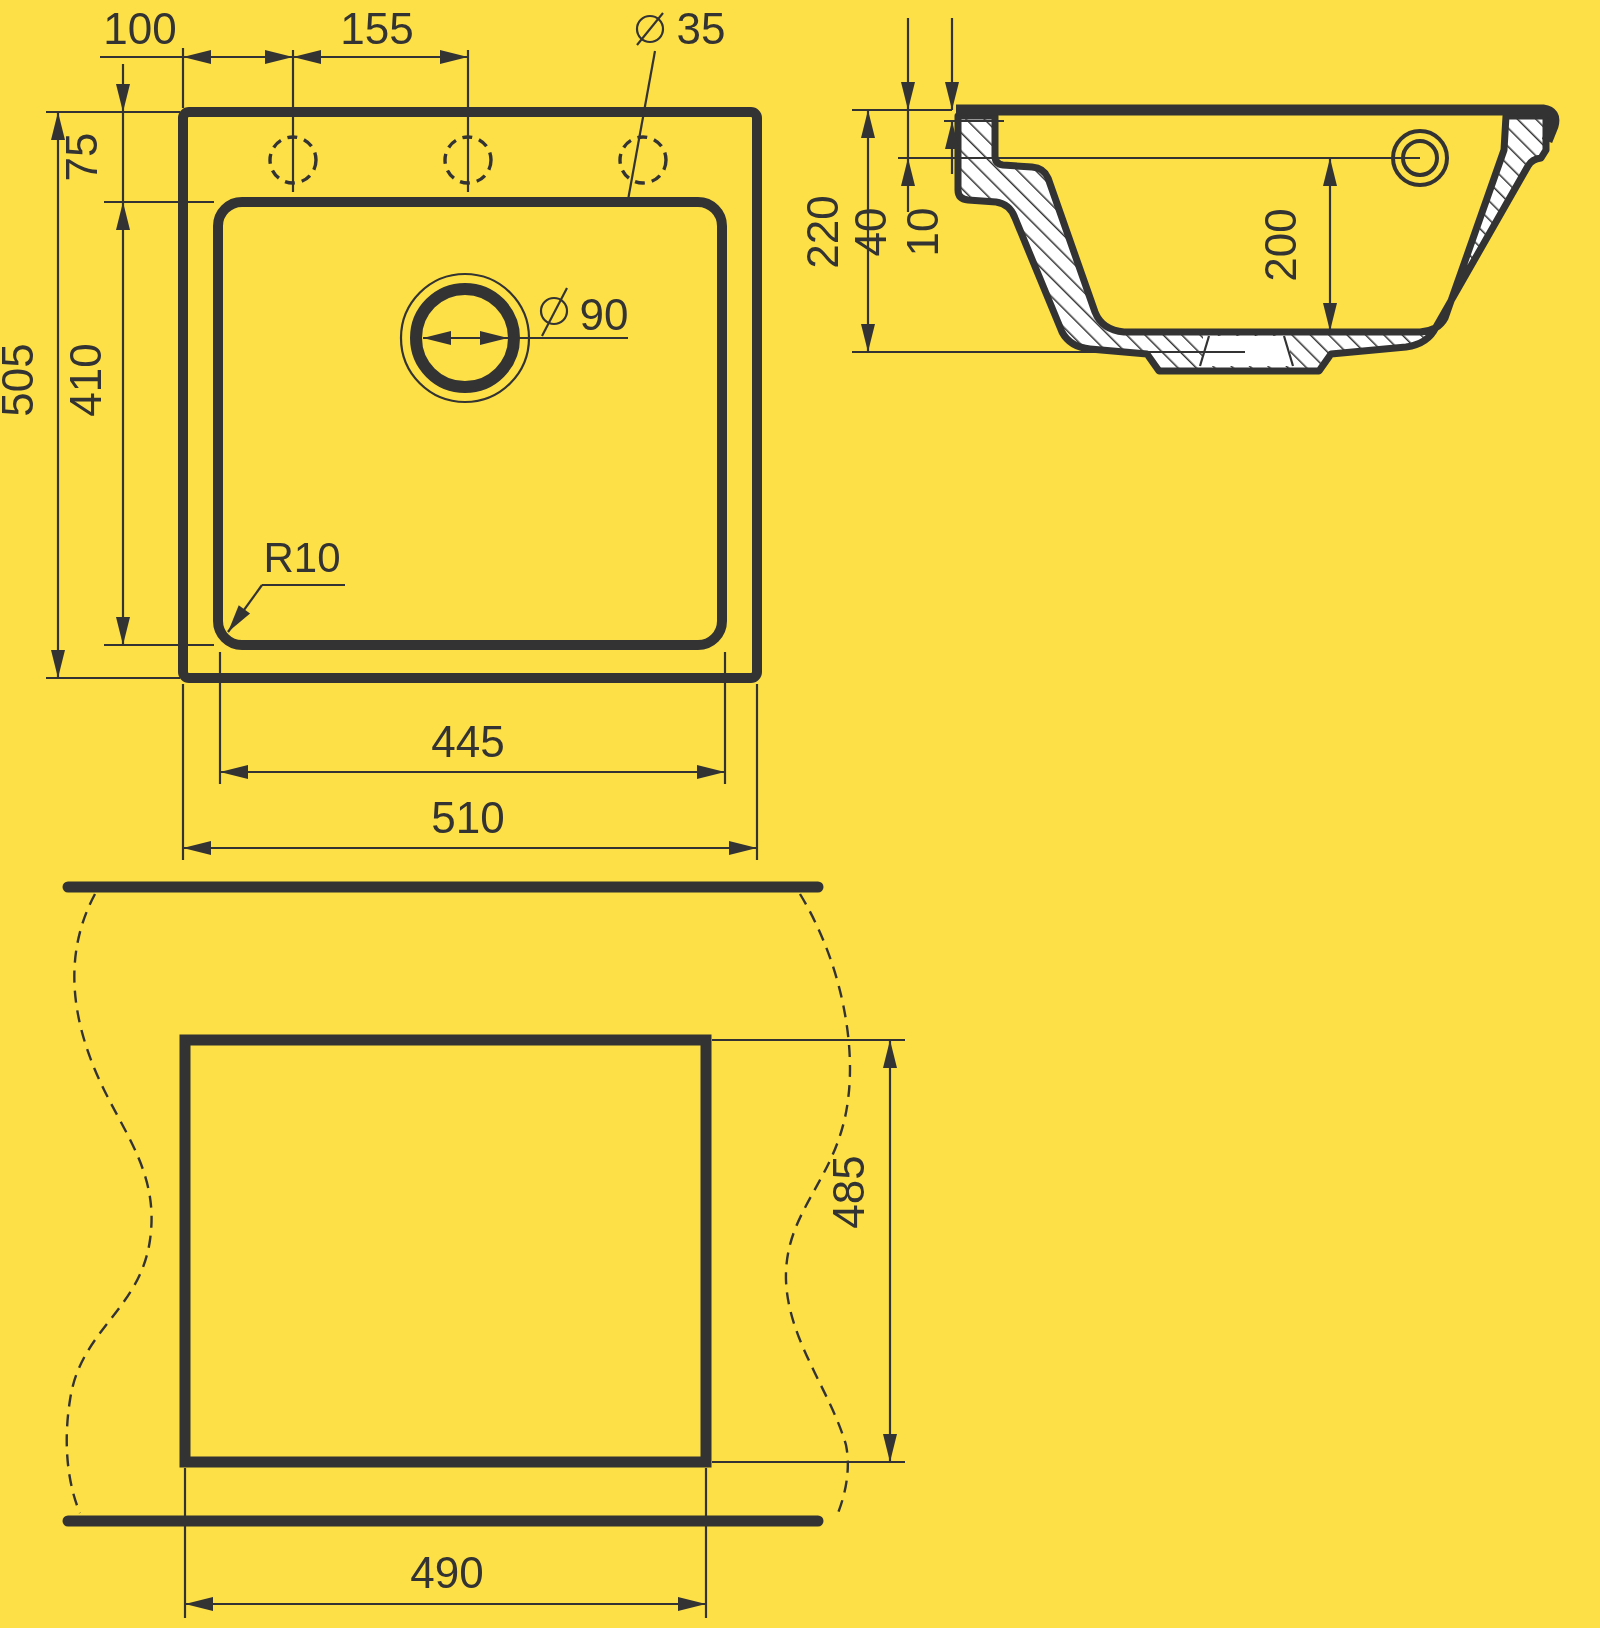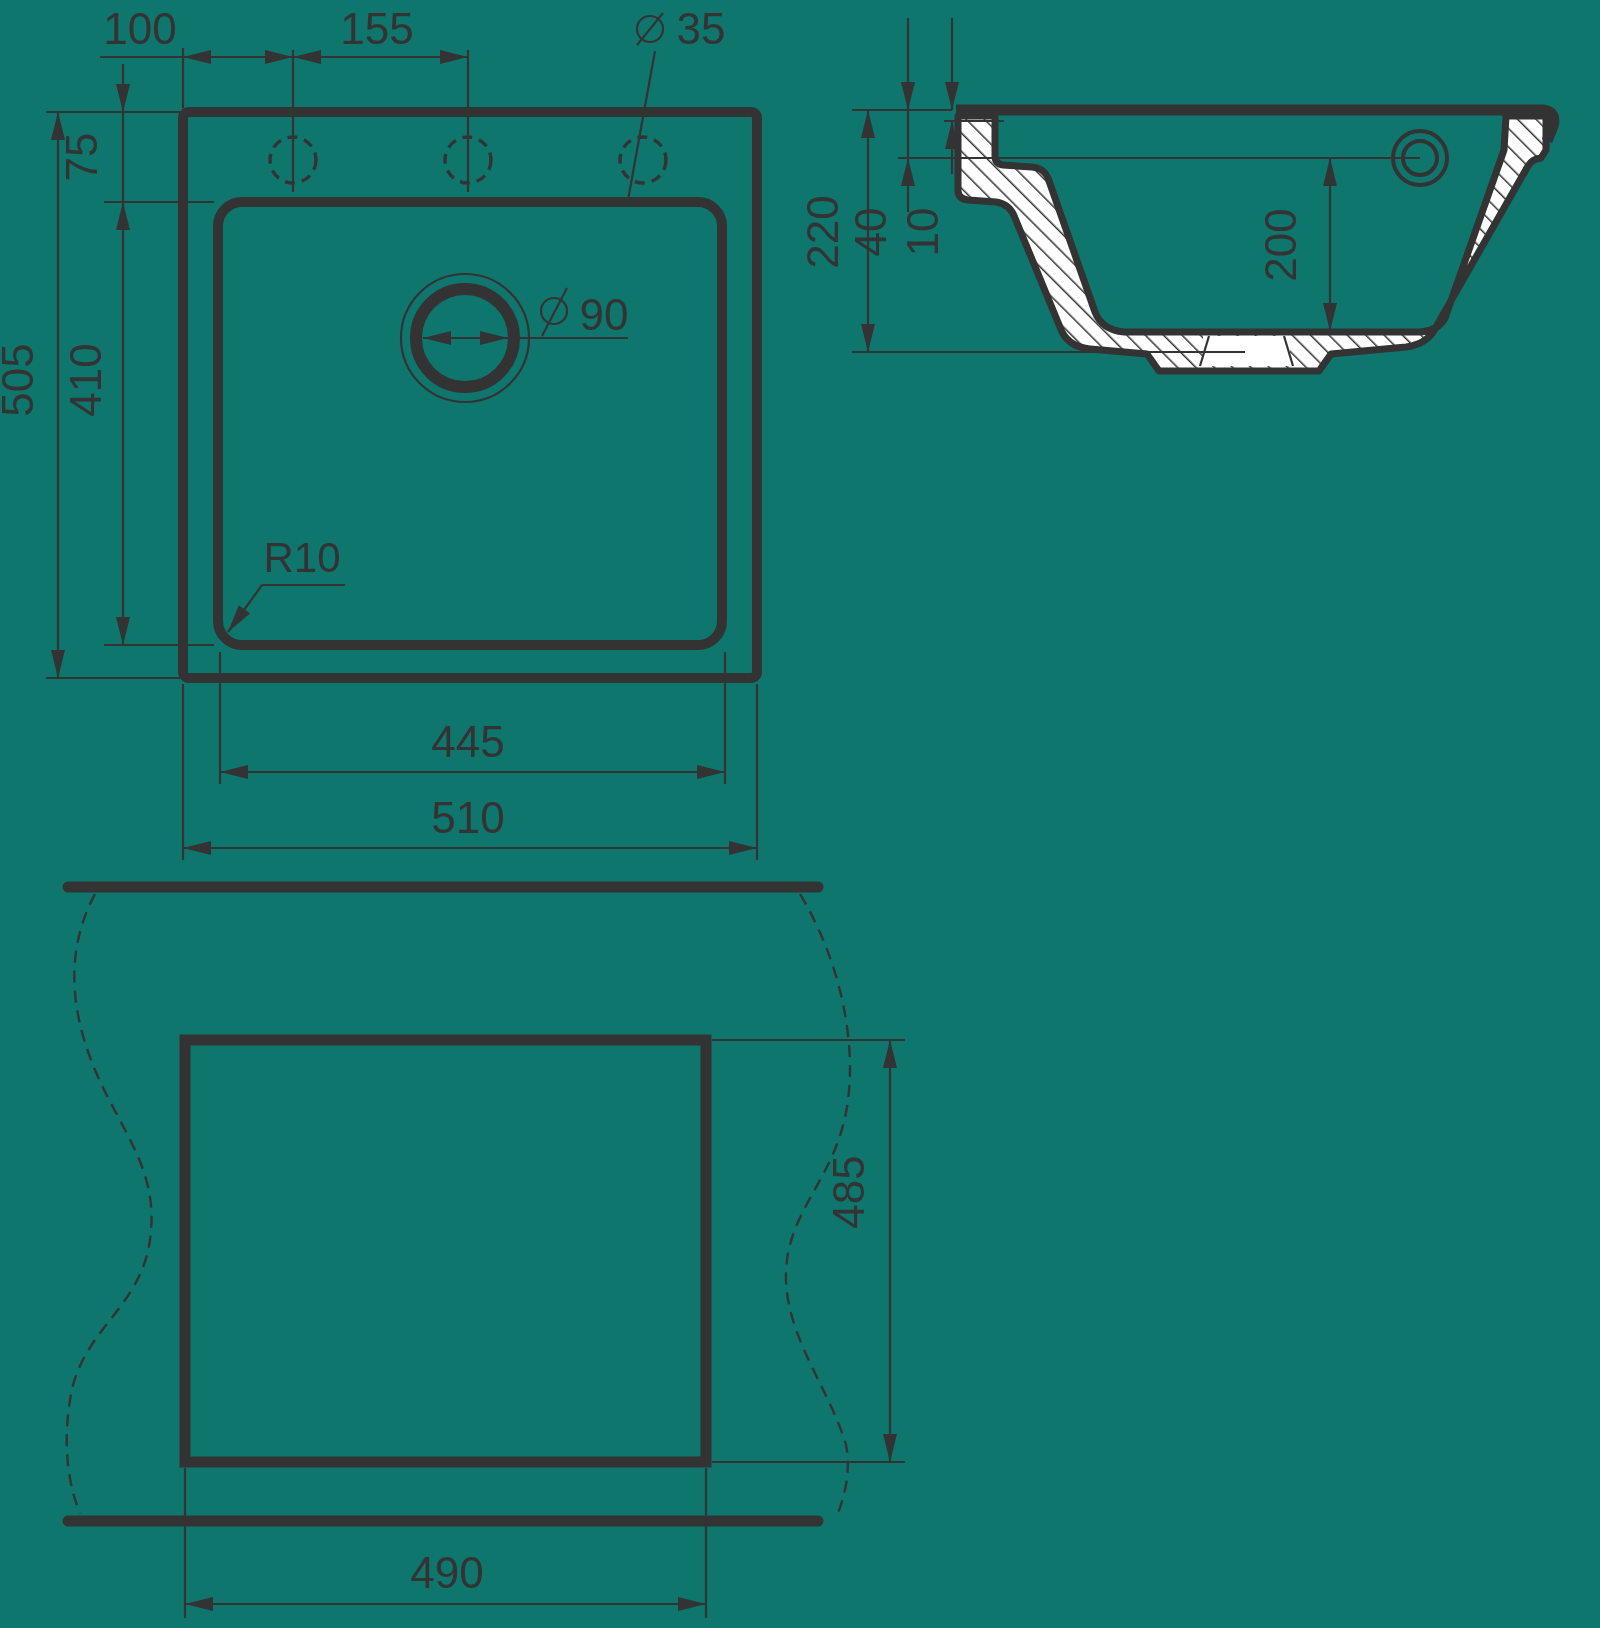--- a/index.html
+++ b/index.html
@@ -1,16 +1,16 @@
 <!DOCTYPE html>
 <html><head>
 <meta charset="utf-8">
 <style>
   html,body{margin:0;padding:0;background:#fff;}
-  .canvas{position:relative;width:1600px;height:1628px;background:#0f766e;overflow:hidden;}
+  .canvas{position:relative;width:1600px;height:1628px;background:#fde047;overflow:hidden;}
   svg{display:block;}
   svg text{font-family:"Liberation Sans","DejaVu Sans",sans-serif;font-size:44px;fill:#333;}
   svg text.small{font-size:42px;}
   .thin{stroke:#333;stroke-width:2.2;fill:none;}
   .dash{stroke:#333;stroke-width:2.4;fill:none;stroke-dasharray:12 8;}
   .holedash{stroke:#333;stroke-width:3.4;fill:none;stroke-dasharray:10 7;}
   .thick{stroke:#333;fill:none;}
 </style>
 </head>
 <body>

